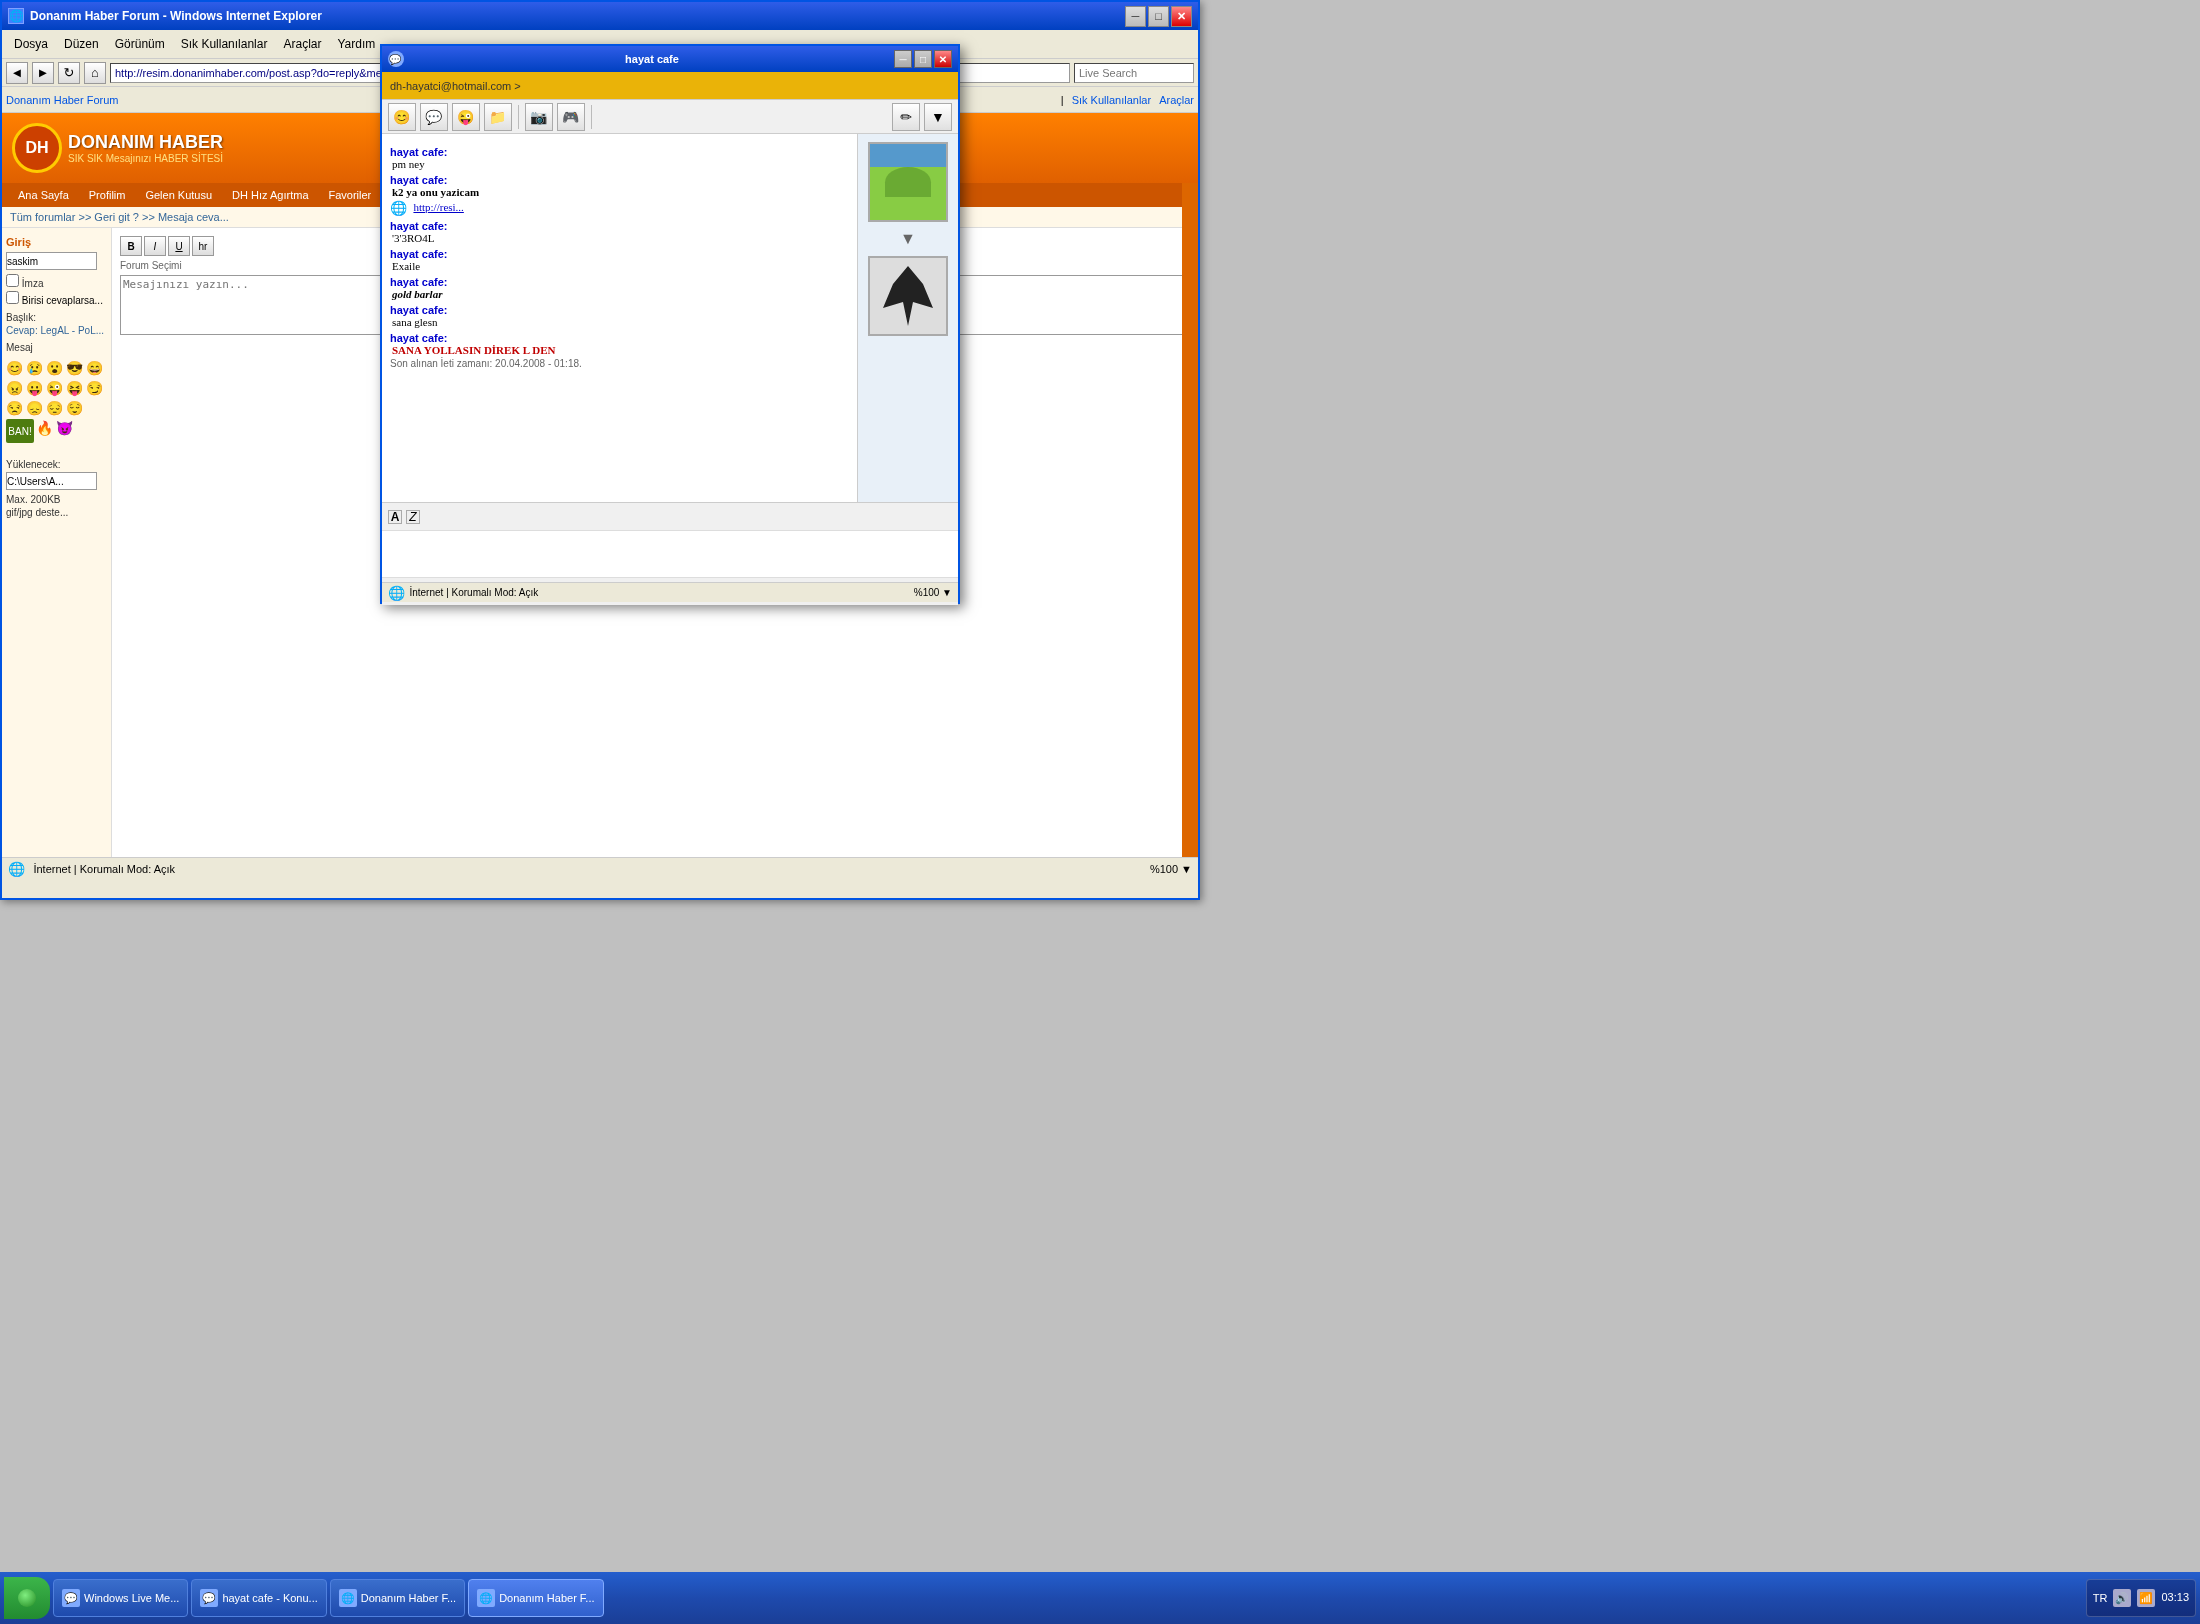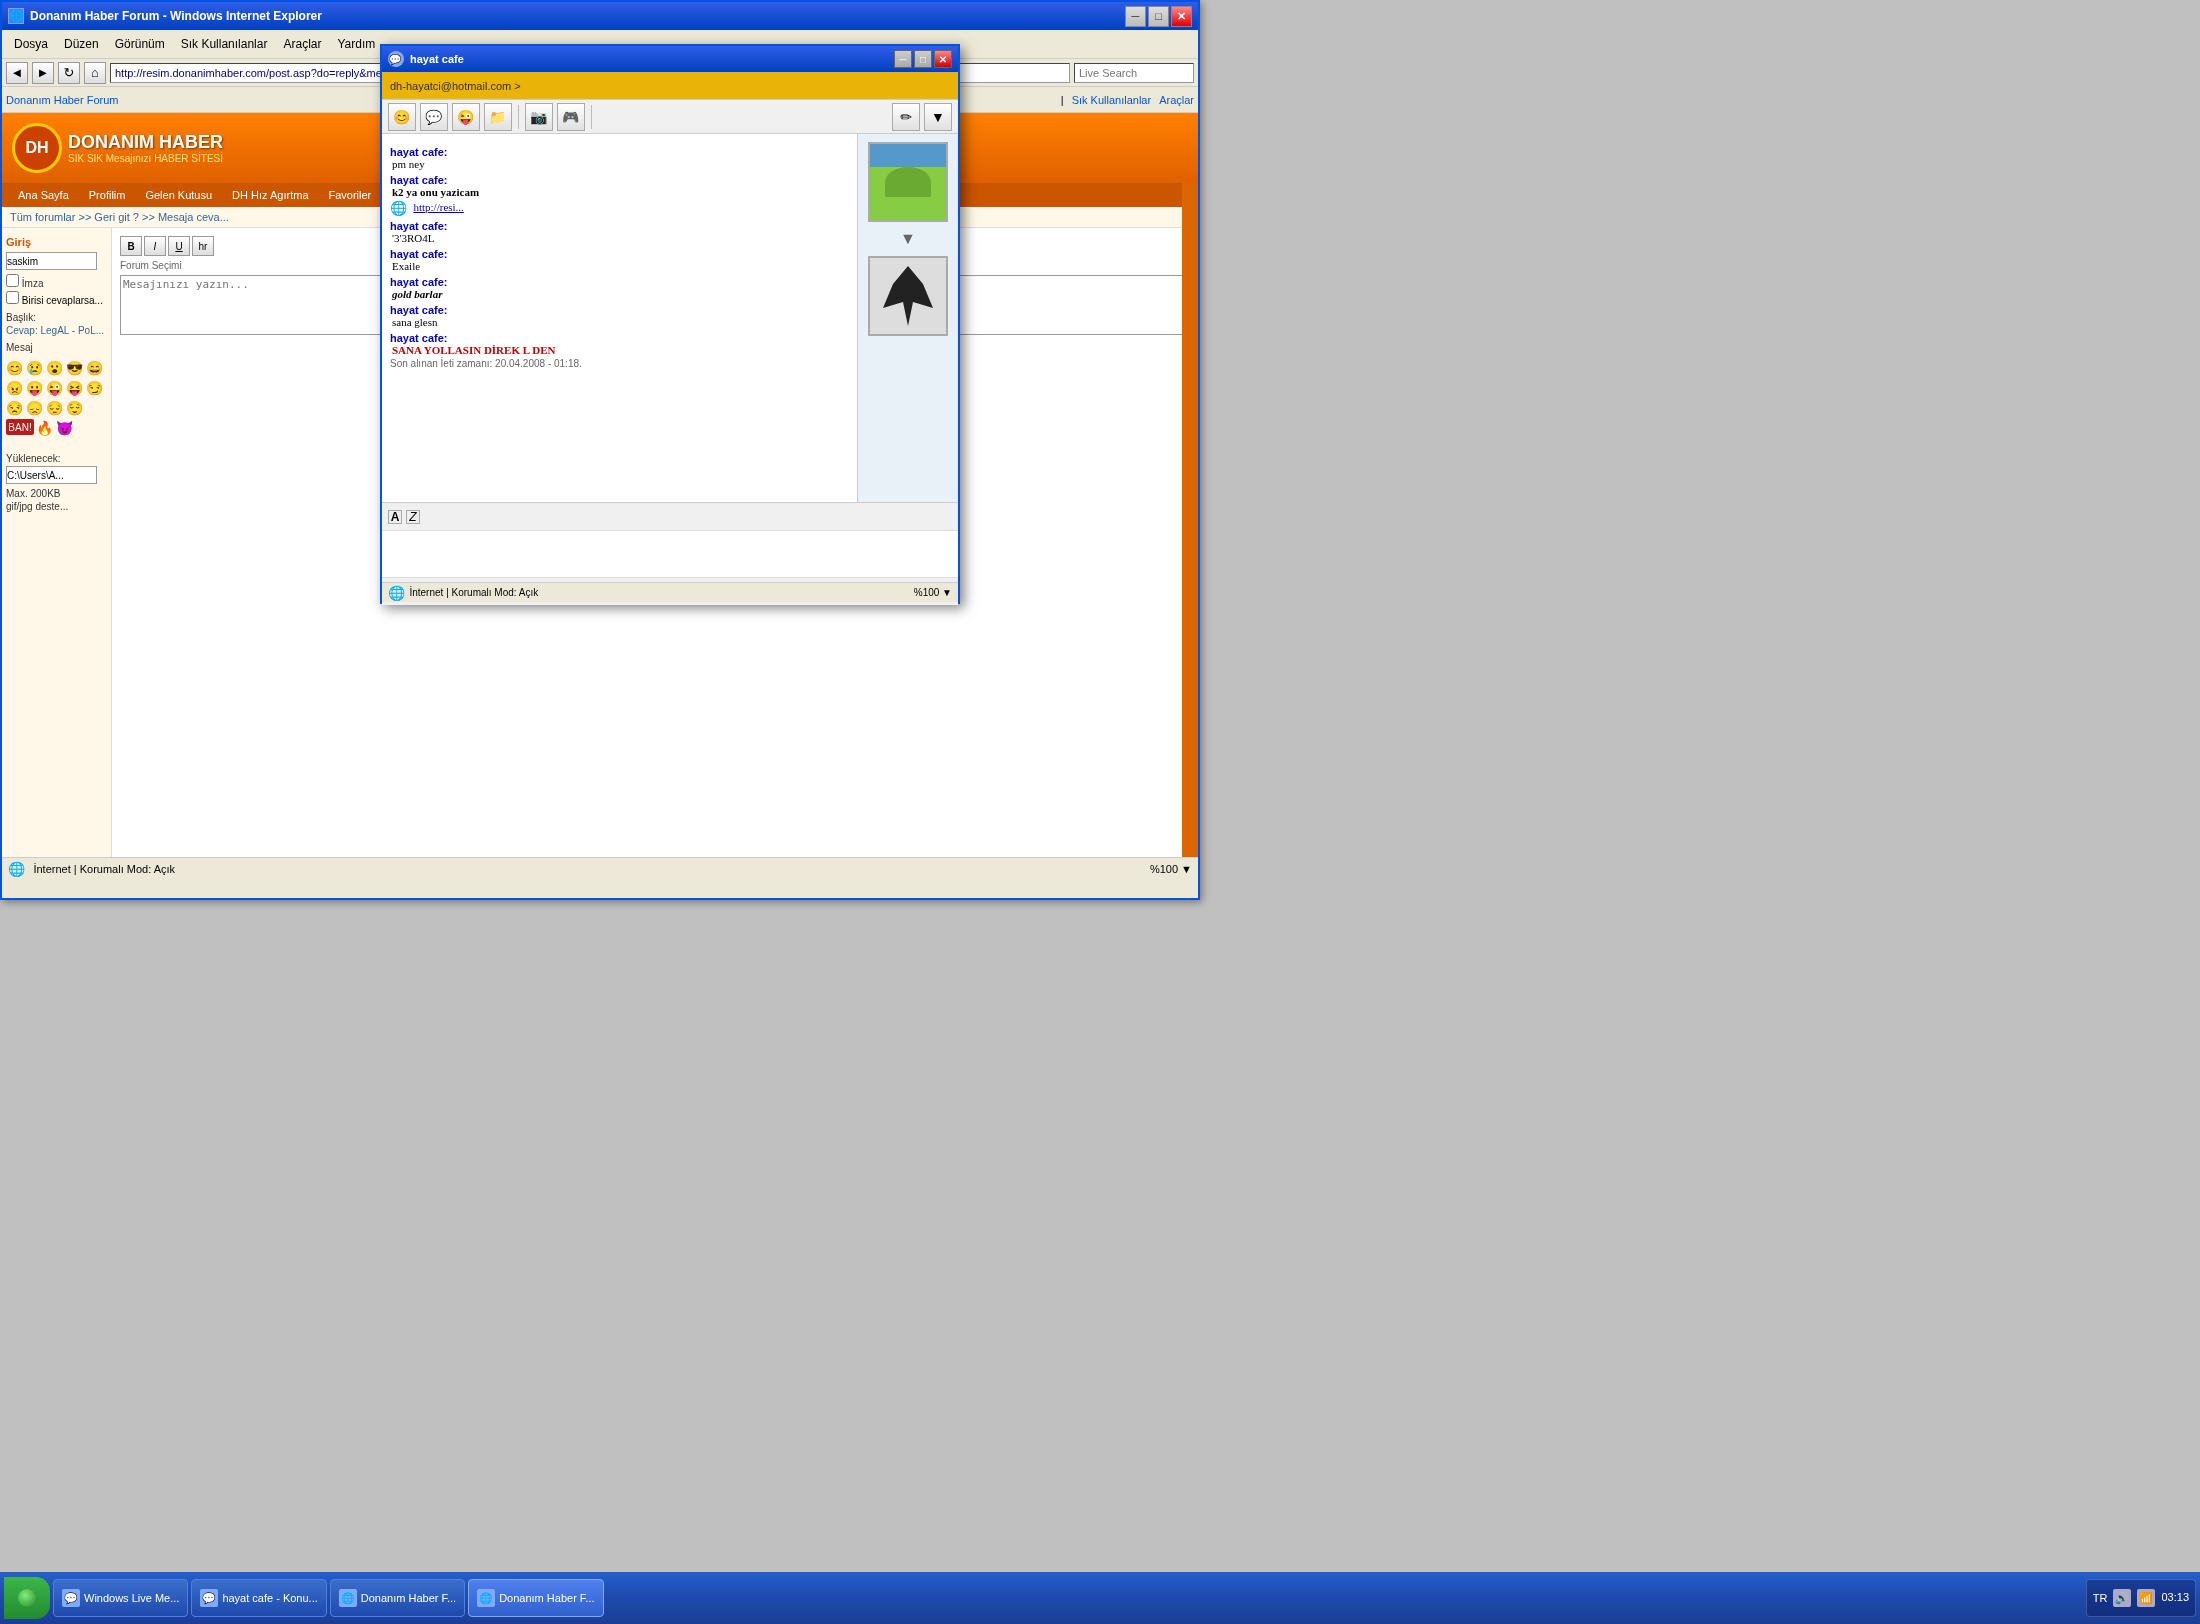--- a/index.html
+++ b/index.html
@@ -319,21 +319,21 @@
       width: 16px; height: 16px;
       background: #80aaff;
       border-radius: 50%;
       margin-right: 6px;
       display: flex;
       align-items: center;
       justify-content: center;
       font-size: 10px;
       color: white;
     }
-    .msn-title-text { flex: 1; font-size: 11px; }
+    .msn-title-text { flex: 1; font-size: 11px; text-align: center; }
     .msn-title-controls {
       display: flex;
       gap: 2px;
     }
     .msn-btn {
       width: 18px; height: 18px;
       background: linear-gradient(to bottom, #ccc, #aaa);
       border: 1px solid #666;
       display: flex;
       align-items: center;
@@ -737,21 +737,21 @@
           <span class="smiley">😄</span>
           <span class="smiley">😠</span>
           <span class="smiley">😛</span>
           <span class="smiley">😜</span>
           <span class="smiley">😝</span>
           <span class="smiley">😏</span>
           <span class="smiley">😒</span>
           <span class="smiley">😞</span>
           <span class="smiley">😔</span>
           <span class="smiley">😌</span>
-          <span class="smiley" style="font-size:10px; background:#b91c1c; color:white; width:28px; height:16px; display:flex; align-items:center; justify-content:center; border-radius:2px;">BAN!</span>
+          <span class="smiley" style="font-size:10px; background:#4d7c0f; color:white; width:28px; height:24px; display:flex; align-items:center; justify-content:center; border-radius:2px;">BAN!</span>
           <span class="smiley">🔥</span>
           <span class="smiley">😈</span>
         </div>
 
         <div style="margin-top: 16px;">
           <div class="sidebar-label">Yüklenecek:</div>
           <input class="sidebar-input" type="text" value="C:\Users\A..." style="">
           <div class="sidebar-label">Max. 200KB</div>
           <div class="sidebar-label">gif/jpg deste...</div>
         </div>

